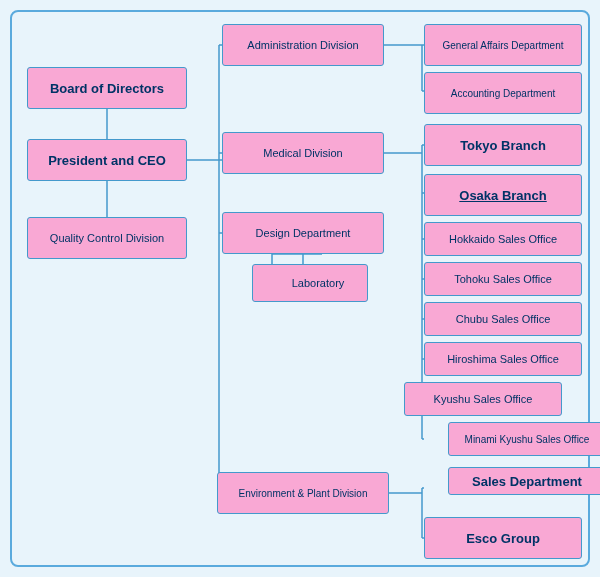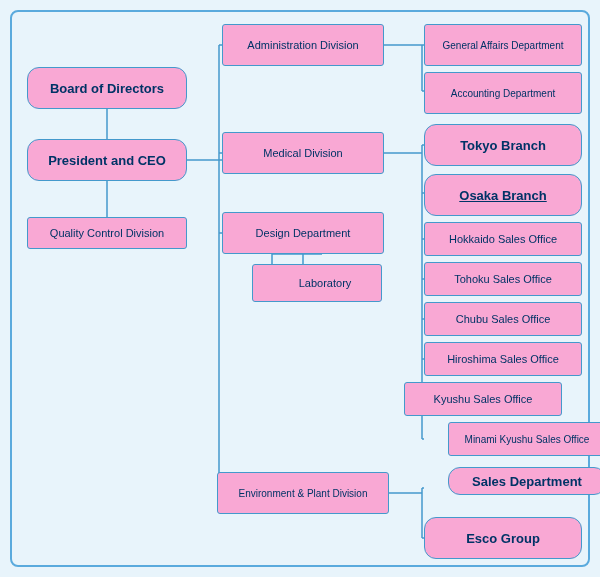--- a/index.html
+++ b/index.html
@@ -30,21 +30,20 @@
       justify-content: center;
       text-align: center;
       font-size: 11px;
       color: #003366;
       border-radius: 3px;
       padding: 2px 4px;
     }
     .node.large {
       font-size: 13px;
       font-weight: bold;
-      border-radius: 12px;
     }
     
     svg.lines {
       position: absolute;
       top: 0; left: 0;
       width: 100%;
       height: 100%;
       pointer-events: none;
     }
     svg.lines line {
@@ -99,26 +98,26 @@
 
     <line x1="377" y1="481" x2="410" y2="481"></line>
 
     <line x1="410" y1="476" x2="410" y2="526"></line>
     <line x1="410" y1="476" x2="412" y2="476"></line>
     <line x1="410" y1="526" x2="412" y2="526"></line>
   </svg>
 
   <div class="node large" style="left:15px;top:55px;width:160px;height:42px;">Board of Directors</div>
   <div class="node large" style="left:15px;top:127px;width:160px;height:42px;">President and CEO</div>
-  <div class="node" style="left:15px;top:205px;width:160px;height:32px;text-align:center;">Quality Control Division</div>
+  <div class="node" style="left:15px;top:205px;width:160px;height:42px;text-align:center;">Quality Control Division</div>
 
   <div class="node" style="left:210px;top:12px;width:162px;height:42px;">Administration Division</div>
   <div class="node" style="left:210px;top:120px;width:162px;height:42px;">Medical Division</div>
   <div class="node" style="left:210px;top:200px;width:162px;height:42px;">Design Department</div>
-  <div class="node" style="left:240px;top:252px;width:130px;height:38px;padding-left:20px;">Laboratory</div>
+  <div class="node" style="left:240px;top:252px;width:116px;height:38px;padding-left:20px;">Laboratory</div>
   <div class="node" style="left:205px;top:460px;width:172px;height:42px;font-size:10px;">Environment &amp; Plant Division</div>
 
   <div class="node" style="left:412px;top:12px;width:158px;height:42px;font-size:10px;">General Affairs Department</div>
   <div class="node" style="left:412px;top:60px;width:158px;height:42px;font-size:10px;">Accounting Department</div>
   <div class="node large" style="left:412px;top:112px;width:158px;height:42px;">Tokyo  Branch</div>
   <div class="node large" style="left:412px;top:162px;width:158px;height:42px;text-decoration:underline;">Osaka Branch</div>
   <div class="node" style="left:412px;top:210px;width:158px;height:34px;">Hokkaido Sales Office</div>
   <div class="node" style="left:412px;top:250px;width:158px;height:34px;">Tohoku Sales Office</div>
   <div class="node" style="left:412px;top:290px;width:158px;height:34px;">Chubu Sales Office</div>
   <div class="node" style="left:412px;top:330px;width:158px;height:34px;">Hiroshima Sales Office</div>

